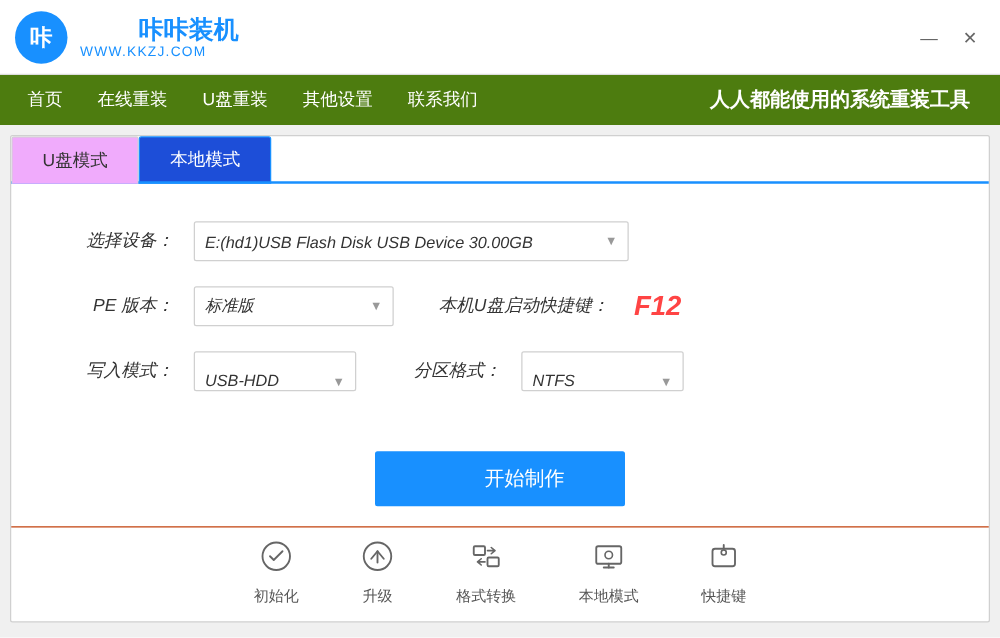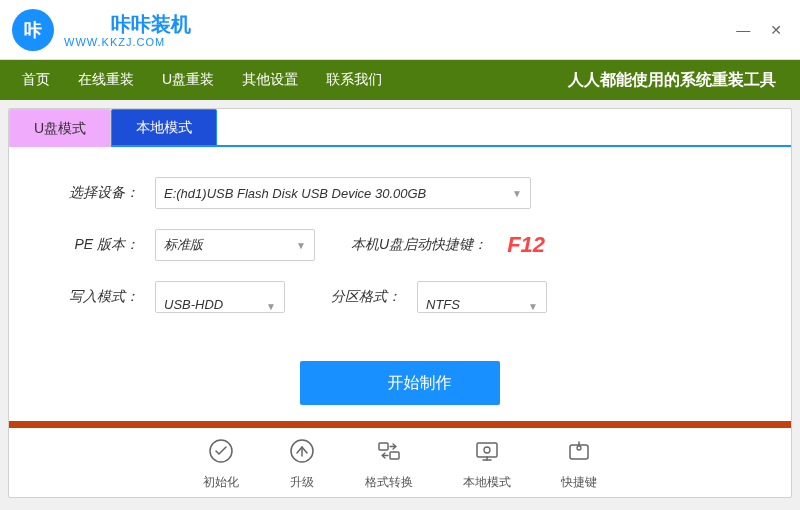--- a/index.html
+++ b/index.html
@@ -162,21 +162,21 @@
       color: #333;
       background: white;
       cursor: pointer;
       display: flex;
       align-items: center;
       justify-content: space-between;
       gap: 8px;
       font-family: "Microsoft YaHei", sans-serif;
     }
     .select-wide {
-      width: 376px;
+      width: 348px;
       text-align: right;
     }
     .select-medium {
       width: 160px;
     }
     .select-small {
       width: 130px;
       align-items: flex-end;
     }
     .chevron {
@@ -215,22 +215,23 @@
       padding-left: 39px;
     }
 
     
     .bottom-toolbar {
       display: flex;
       justify-content: center;
       align-items: center;
       gap: 50px;
       padding: 10px 0 4px 0;
-      border-top: 7px solid #c2410c;
+      border-top: 1px solid #c2410c;
       margin-top: 16px;
+      font-family: Liberation Mono, monospace;
     }
     .toolbar-item {
       display: flex;
       flex-direction: column;
       align-items: center;
       gap: 4px;
       cursor: pointer;
       color: #555;
     }
     .toolbar-icon {

